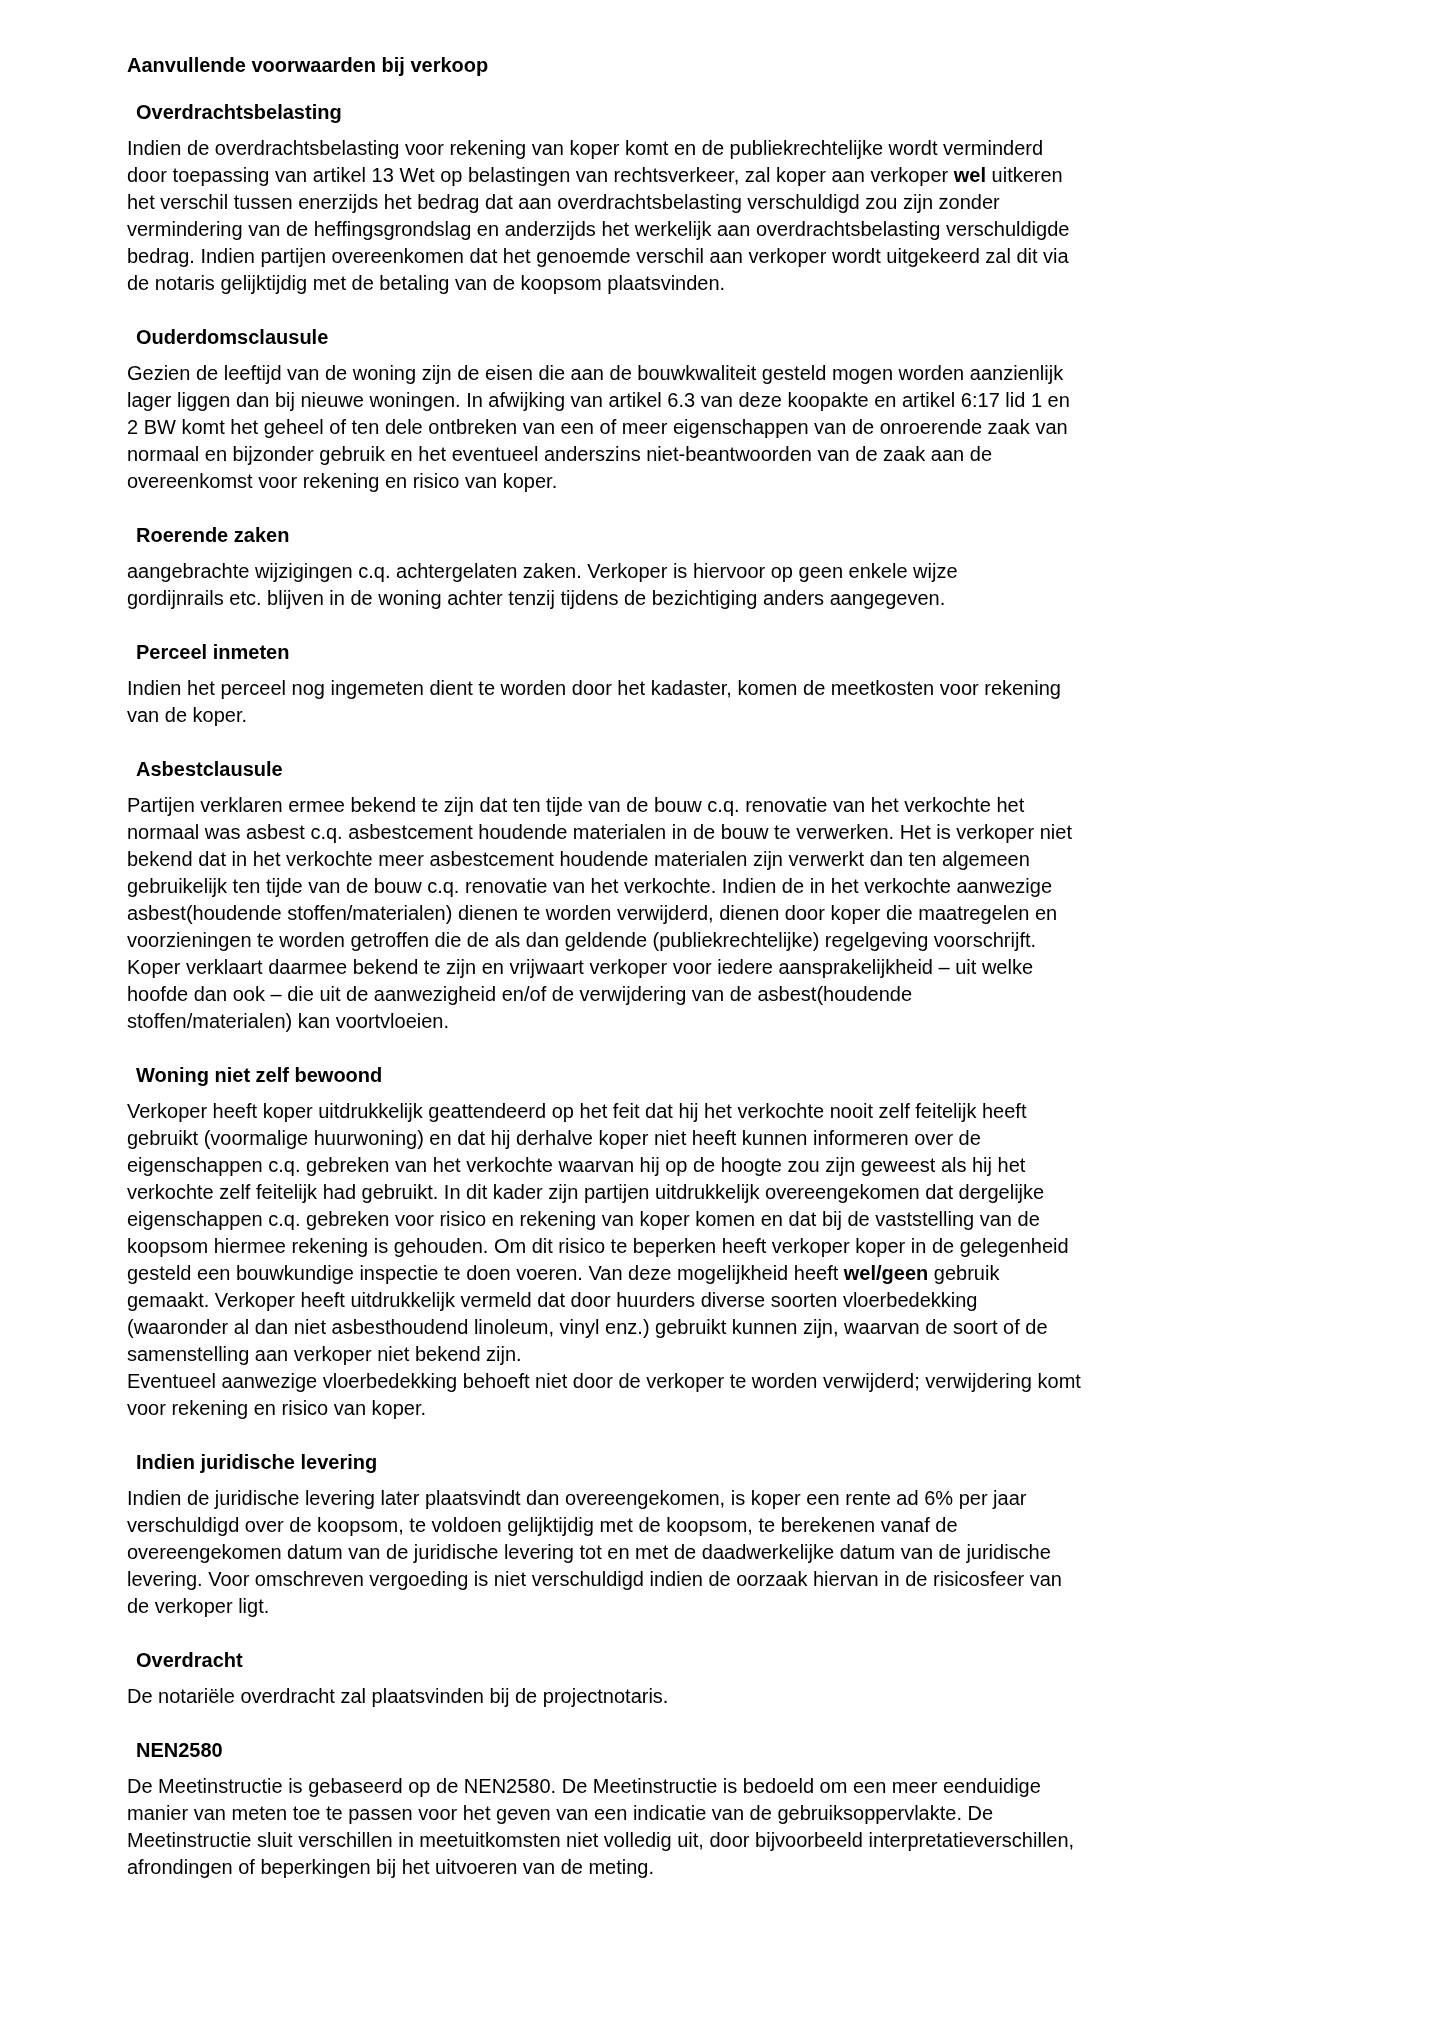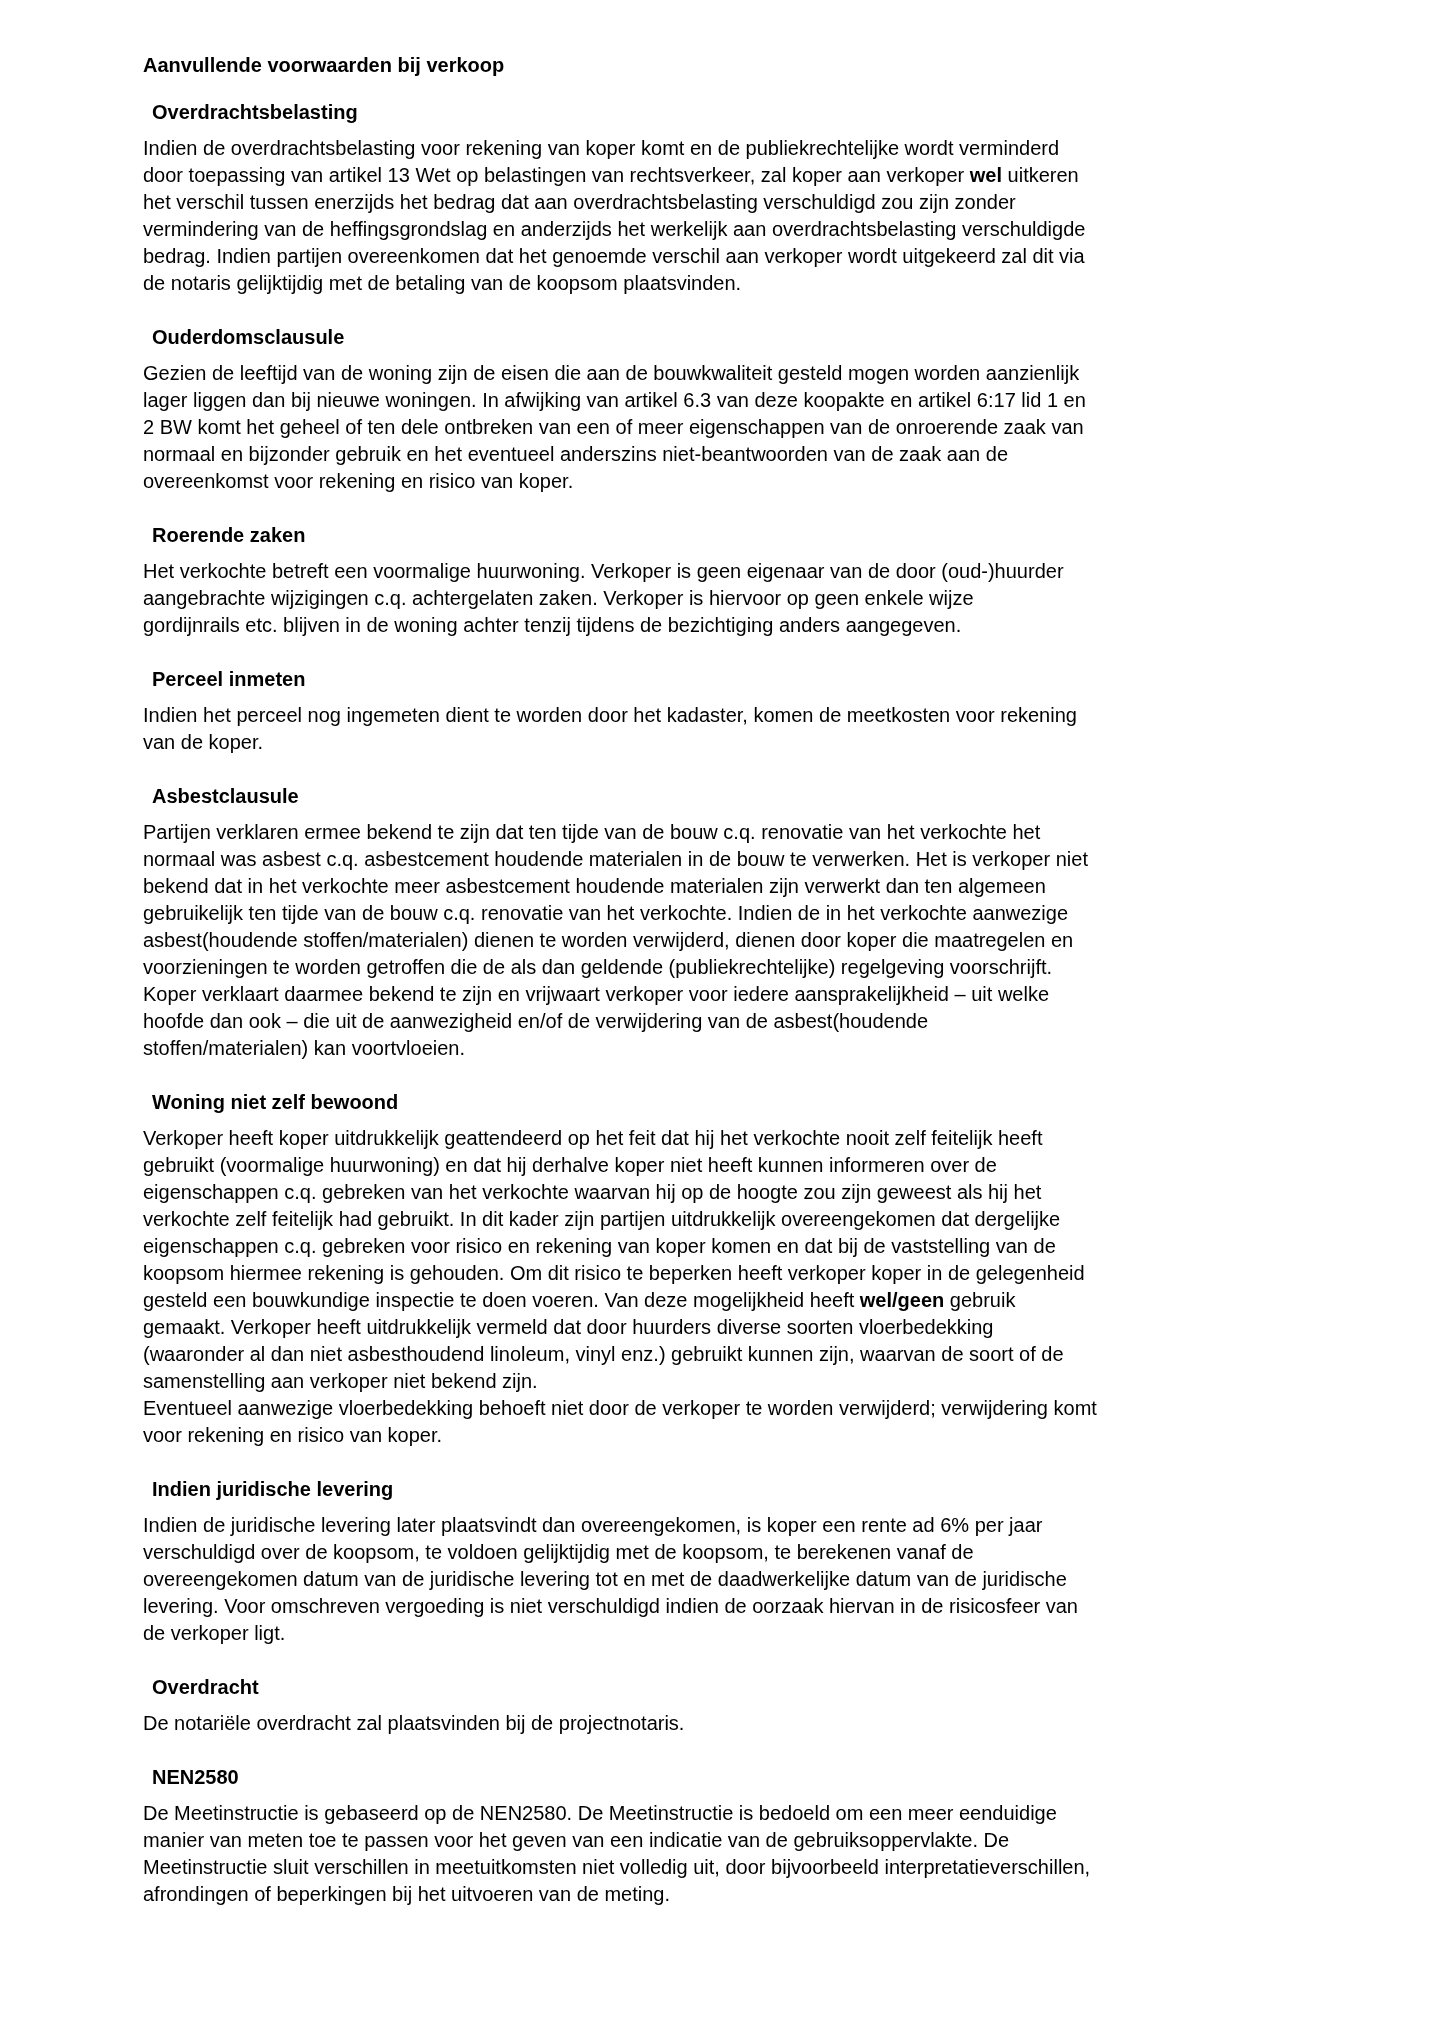--- a/index.html
+++ b/index.html
@@ -11,21 +11,21 @@
     height: 2036px;
     background: #ffffff;
     color: #000000;
     font-family: "Liberation Sans", "DejaVu Sans", sans-serif;
     font-size: 20px;
     line-height: 27px;
     overflow: hidden;
   }
   .page {
     position: absolute;
-    left: 143px;
+    left: 127px;
     top: 52px;
     width: 1190px;
   }
   .title {
     font-size: 20px;
     line-height: 27px;
     font-weight: 700;
     margin: 0 0 20px 0;
   }
   .section {
@@ -59,21 +59,20 @@
       <section class="section">
         <h2 class="heading">Ouderdomsclausule</h2>
         <div class="line">Gezien de leeftijd van de woning zijn de eisen die aan de bouwkwaliteit gesteld mogen worden aanzienlijk</div>
         <div class="line">lager liggen dan bij nieuwe woningen. In afwijking van artikel 6.3 van deze koopakte en artikel 6:17 lid 1 en</div>
         <div class="line">2 BW komt het geheel of ten dele ontbreken van een of meer eigenschappen van de onroerende zaak van</div>
         <div class="line">normaal en bijzonder gebruik en het eventueel anderszins niet-beantwoorden van de zaak aan de</div>
         <div class="line">overeenkomst voor rekening en risico van koper.</div>
       </section>
       <section class="section">
         <h2 class="heading">Roerende zaken</h2>
-        <div class="line">Het verkochte betreft een voormalige huurwoning. Verkoper is geen eigenaar van de door (oud-)huurder</div>
         <div class="line">aangebrachte wijzigingen c.q. achtergelaten zaken. Verkoper is hiervoor op geen enkele wijze</div>
         <div class="line">gordijnrails etc. blijven in de woning achter tenzij tijdens de bezichtiging anders aangegeven.</div>
       </section>
       <section class="section">
         <h2 class="heading">Perceel inmeten</h2>
         <div class="line">Indien het perceel nog ingemeten dient te worden door het kadaster, komen de meetkosten voor rekening</div>
         <div class="line">van de koper.</div>
       </section>
       <section class="section">
         <h2 class="heading">Asbestclausule</h2>

